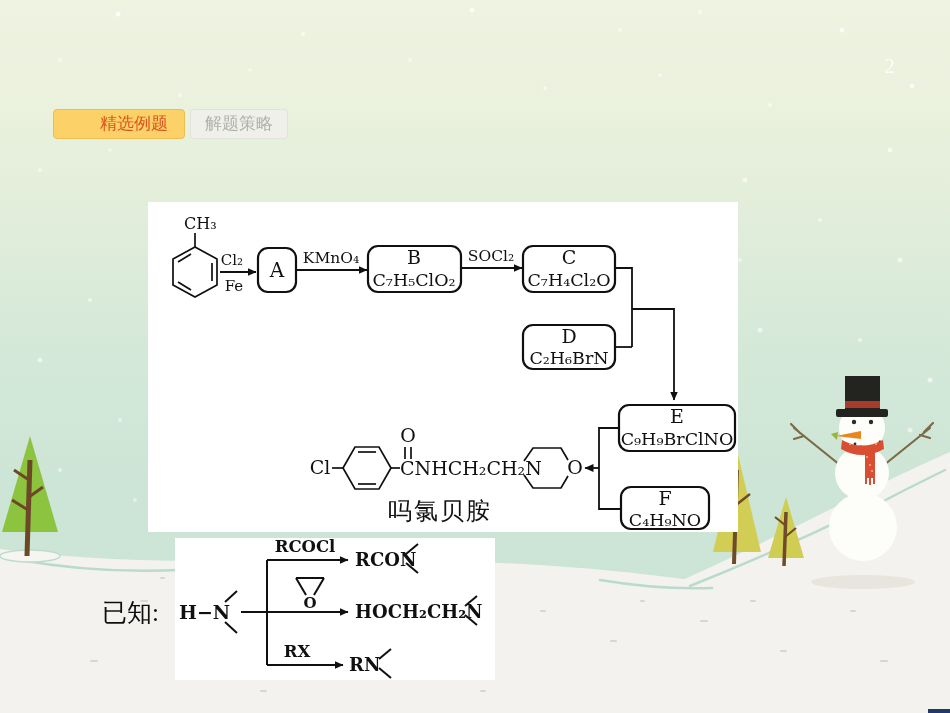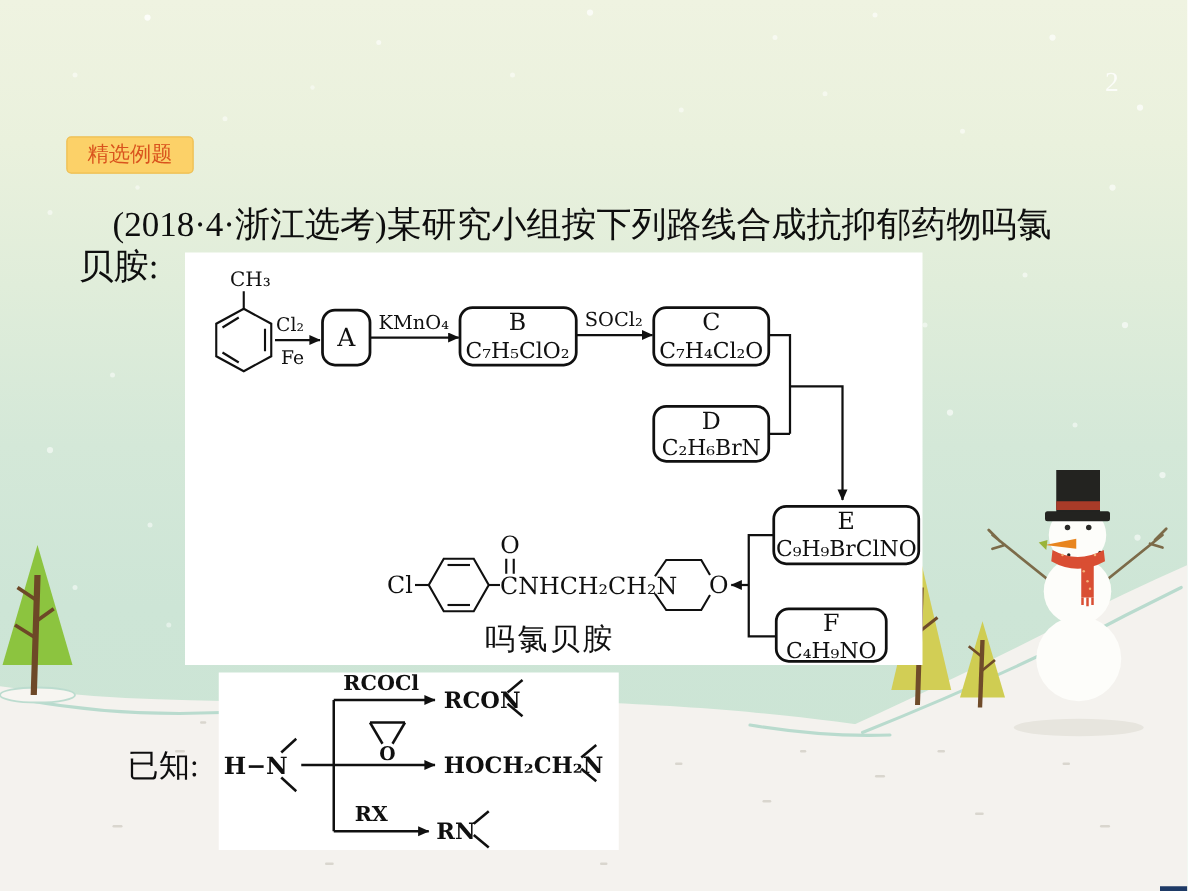--- a/index.html
+++ b/index.html
@@ -3,21 +3,21 @@
 <meta charset="utf-8">
 <style>
   html,body{margin:0;padding:0;}
   body{width:950px;height:713px;overflow:hidden;font-family:"Liberation Sans",sans-serif;}
   .stage{position:relative;width:950px;height:713px;overflow:hidden;
     background:linear-gradient(180deg,#eff3e1 0%,#eaf1dd 16%,#e0edda 32%,#d4e8d8 50%,#cde5d6 68%,#cbe4d4 100%);}
   .scene{position:absolute;left:0;top:0;z-index:0;}
   .tabs{position:absolute;left:53px;top:109px;display:flex;z-index:3;}
   .tab{height:28px;line-height:28px;text-align:center;font-size:17px;border-radius:4px;
     font-family:"Liberation Sans","DejaVu Sans",sans-serif;cursor:pointer;}
-  .tab.active{width:100px;background:#fcd168;color:#d9531d;border:1px solid #eebd4e;margin-right:5px;}
+  .tab.active{width:100px;background:#fcd168;color:#d9531d;border:1px solid #eebd4e;margin-right:5px;padding-left:30px;}
   .tab.idle{background:#ececе7;background-color:rgba(240,240,235,.92);color:#b2b2aa;border:1px solid rgba(225,225,218,.9);}
   .tab.idle.t2{width:94px;margin-right:17px;}
   .tab.idle.t3{width:96px;}
   .title{position:absolute;left:63px;top:164px;width:862px;z-index:3;color:#0e0e0e;
     font-family:"Liberation Serif","DejaVu Serif",serif;font-size:28px;line-height:33px;}
   .title .l1{text-indent:27px;white-space:nowrap;}
   .title .l2{white-space:nowrap;}
   .panel{position:absolute;background:#ffffff;z-index:2;}
   #panel-scheme{left:148px;top:202px;width:566px;height:330px;padding-left:24px;}
   #panel-known{left:175px;top:538px;width:320px;height:142px;}
@@ -157,26 +157,23 @@
             <circle cx="106" cy="74" r="1"></circle>
           </g>
       </g>
     </g>
   </svg>
 
   <div class="pagenum">2</div>
 
   <div class="tabs">
     <div class="tab active">精选例题</div>
+    <div class="tab idle t3">解题策略</div>
   </div>
 
-  <div class="title">
-    <div class="l1">(2018·4·浙江选考)某研究小组按下列路线合成抗抑郁药物吗氯</div>
-    <div class="l2">贝胺:</div>
-  </div>
 
   <div class="panel" id="panel-scheme">
     <svg width="566" height="330" viewBox="0 0 566 330">
       <defs>
         <marker id="ah" markerWidth="11" markerHeight="10" refX="8.5" refY="4" orient="auto" markerUnits="userSpaceOnUse">
           <path d="M0,0 L9,4 L0,8 Z" fill="#101010"></path>
         </marker>
       </defs>
 
       <g stroke="#101010" stroke-width="1.7" fill="none">

